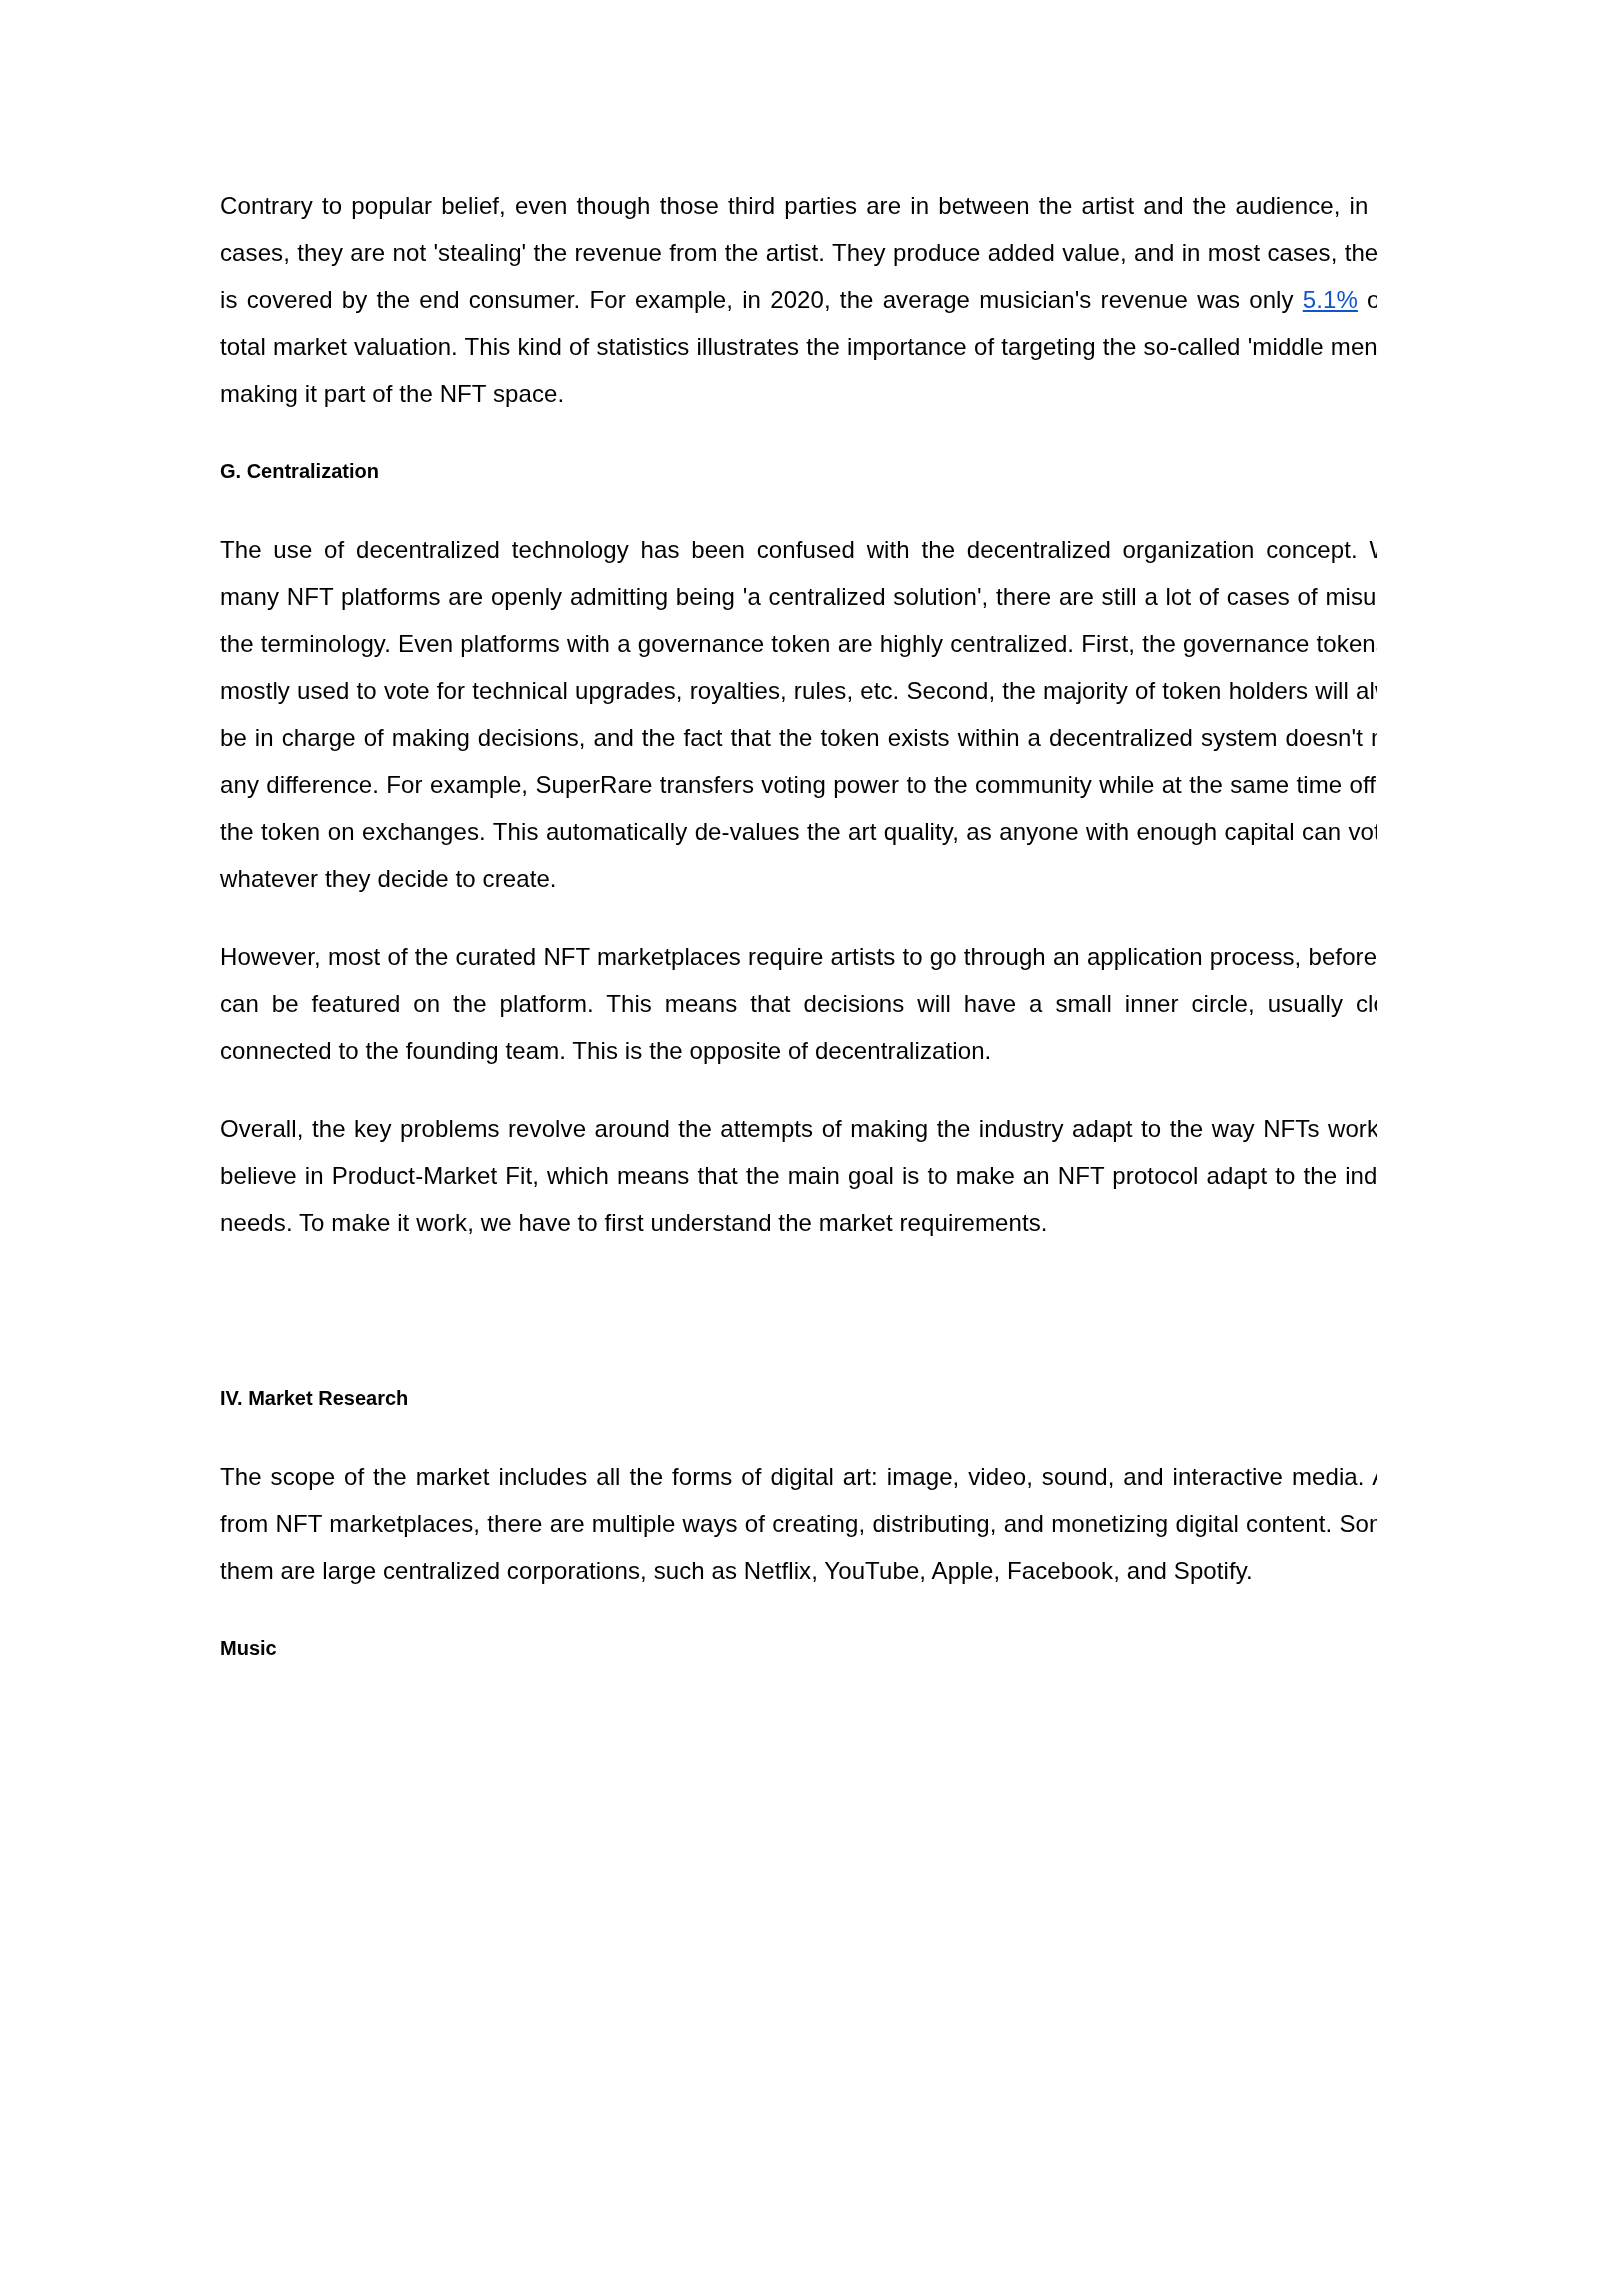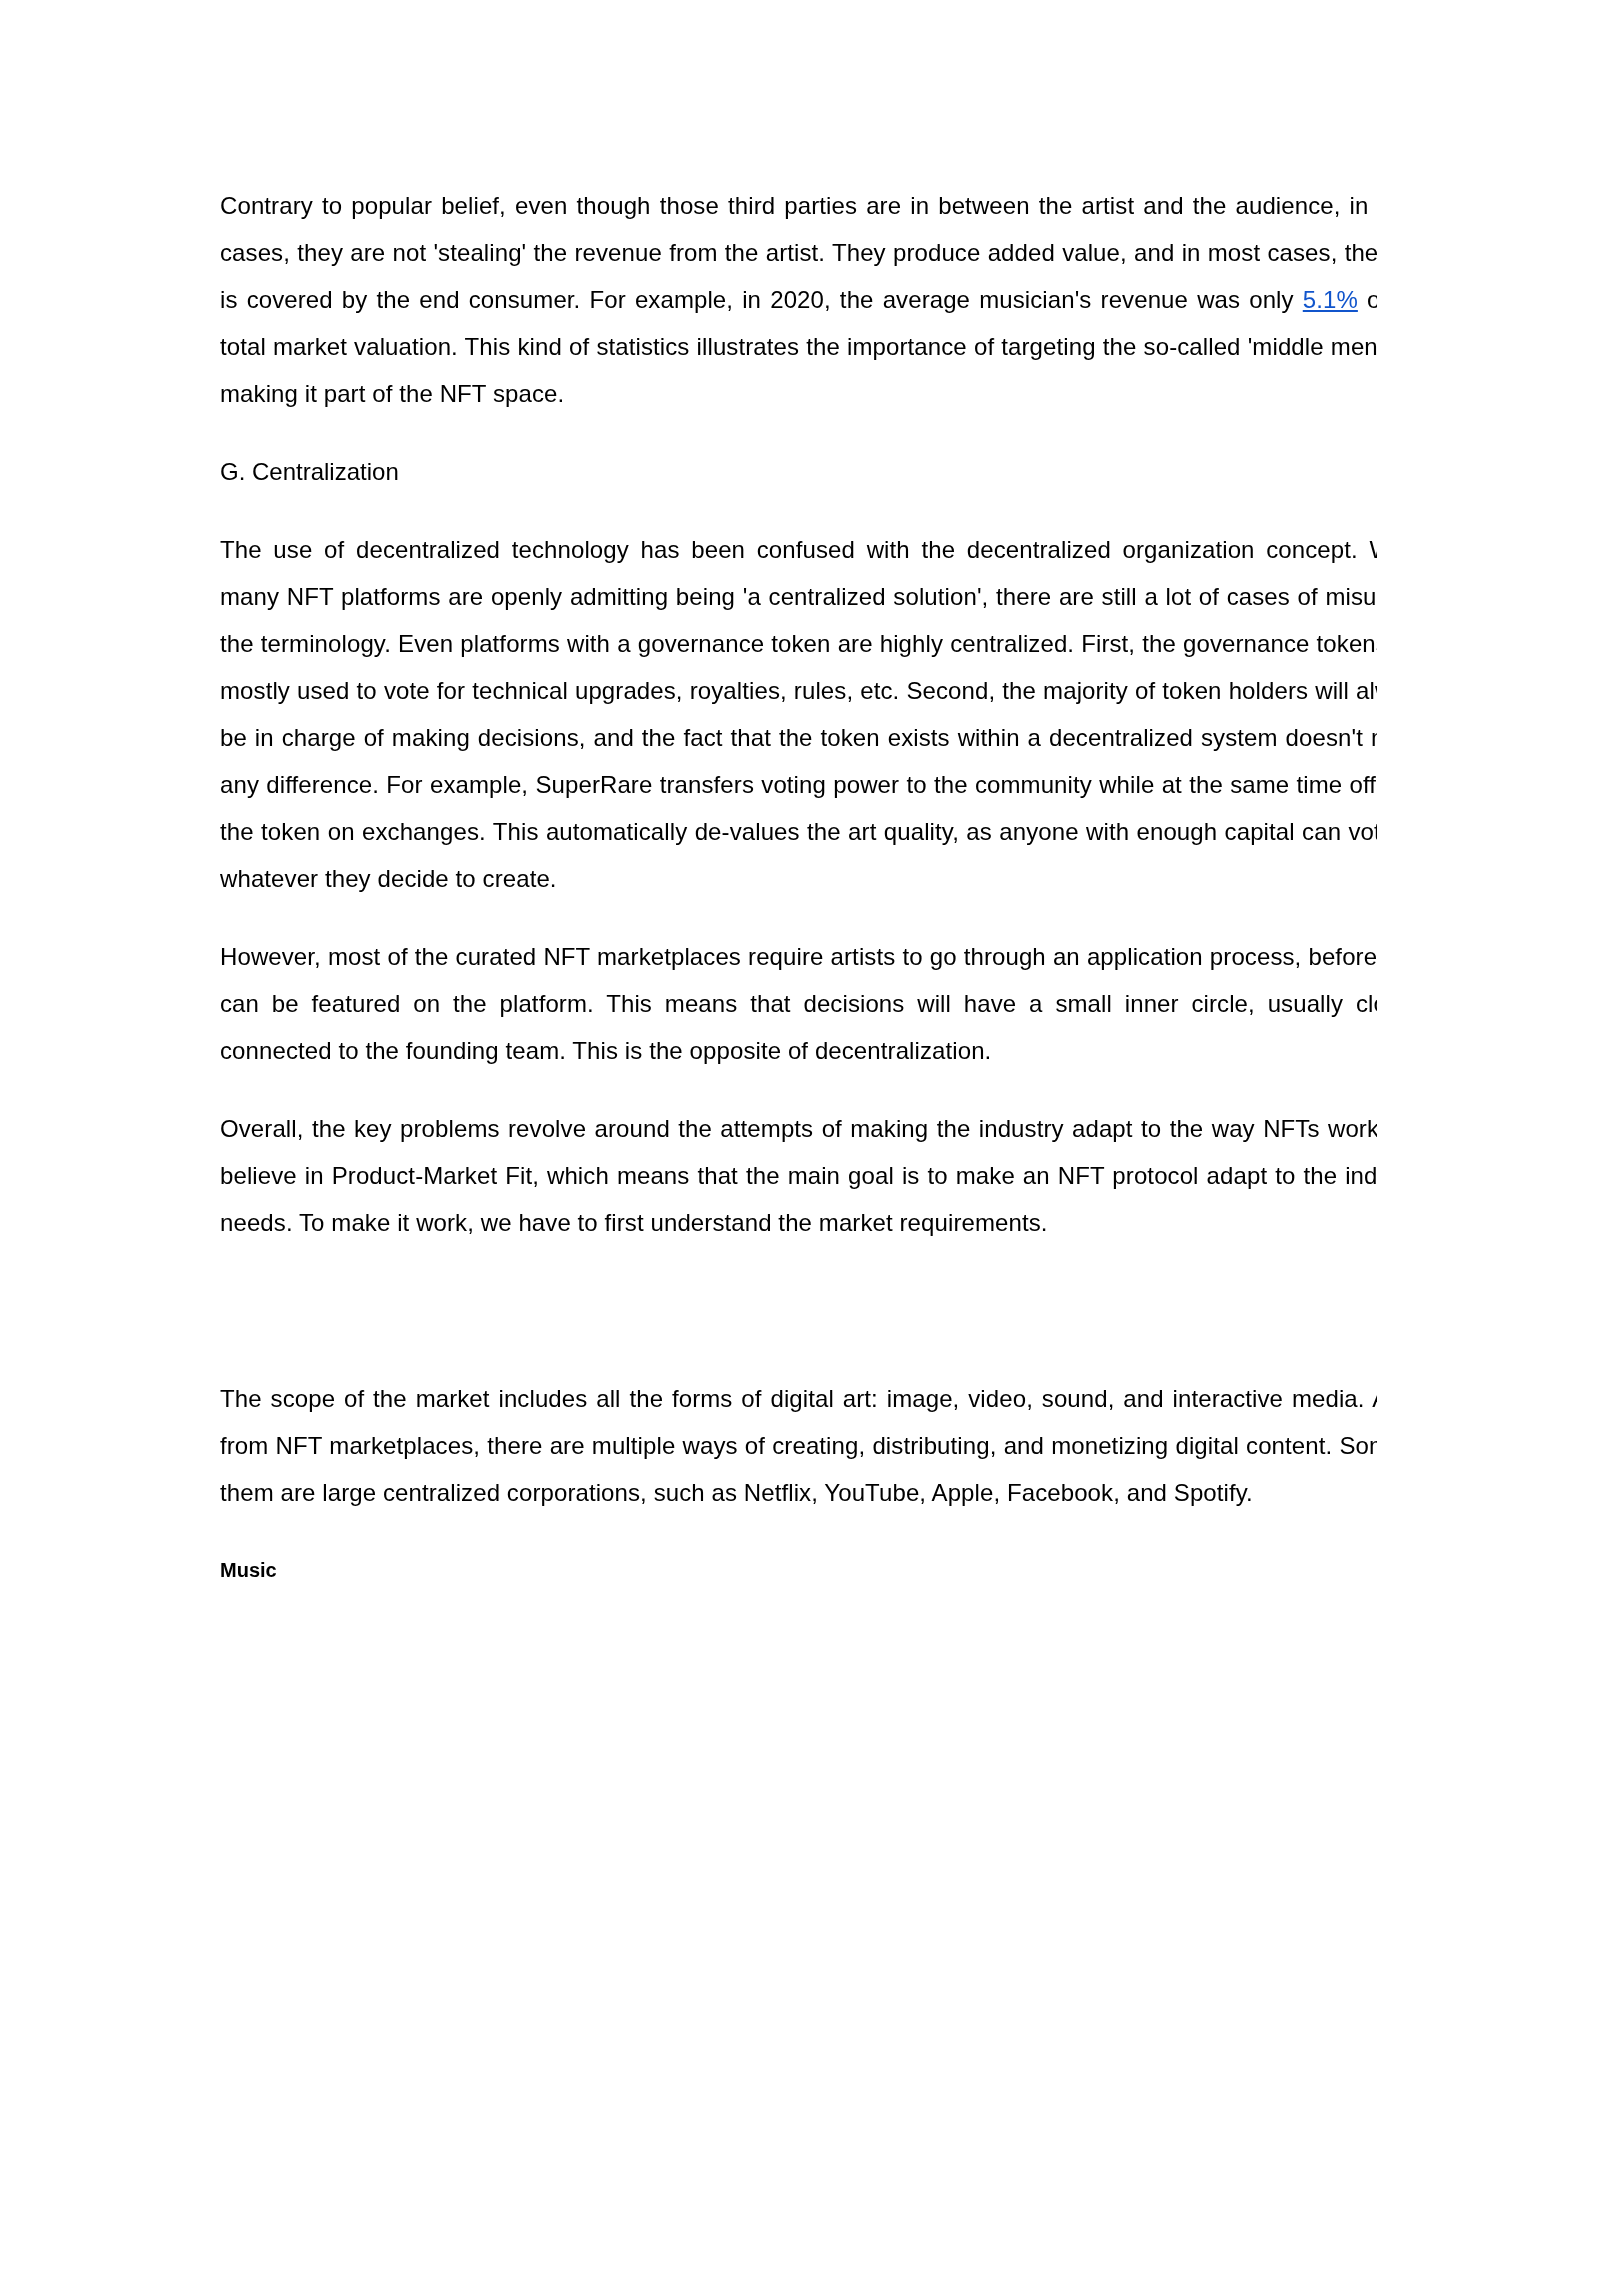--- a/index.html
+++ b/index.html
@@ -32,23 +32,23 @@
     text-align: justify;
     text-justify: inter-word;
     color: #000000;
     letter-spacing: 0.1px;
   }
   p.body-text:last-child {
     margin-bottom: 0;
   }
   h2.section-heading {
     margin: 0 0 31px 0;
-    font-size: 24px;
+    font-size: 20px;
     line-height: 47px;
-    font-weight: normal;
+    font-weight: bold;
     text-align: left;
     color: #000000;
   }
   h3.sub-heading {
     margin: 0 0 31px 0;
     font-size: 20px;
     line-height: 47px;
     font-weight: bold;
     text-align: left;
     color: #000000;
@@ -72,20 +72,21 @@
     <h2 class="section-heading">G. Centralization</h2>
 
     <p class="body-text">The use of decentralized technology has been confused with the decentralized organization concept. While many NFT platforms are openly admitting being 'a centralized solution', there are still a lot of cases of misuse of the terminology. Even platforms with a governance token are highly centralized. First, the governance tokens are mostly used to vote for technical upgrades, royalties, rules, etc. Second, the majority of token holders will always be in charge of making decisions, and the fact that the token exists within a decentralized system doesn't make any difference. For example, SuperRare transfers voting power to the community while at the same time offering the token on exchanges. This automatically de-values the art quality, as anyone with enough capital can vote for whatever they decide to create.</p>
 
     <p class="body-text">However, most of the curated NFT marketplaces require artists to go through an application process, before they can be featured on the platform. This means that decisions will have a small inner circle, usually closely connected to the founding team. This is the opposite of decentralization.</p>
 
     <p class="body-text">Overall, the key problems revolve around the attempts of making the industry adapt to the way NFTs work. We believe in Product-Market Fit, which means that the main goal is to make an NFT protocol adapt to the industry needs. To make it work, we have to first understand the market requirements.</p>
 
     <div class="spacer-gap"></div>
 
+    <h2 class="section-heading">IV. Market Research</h2>
 
     <p class="body-text">The scope of the market includes all the forms of digital art: image, video, sound, and interactive media. Apart from NFT marketplaces, there are multiple ways of creating, distributing, and monetizing digital content. Some of them are large centralized corporations, such as Netflix, YouTube, Apple, Facebook, and Spotify.</p>
 
     <h3 class="sub-heading">Music</h3>
 
   </div>
 </div>
 
 
 </body></html>

